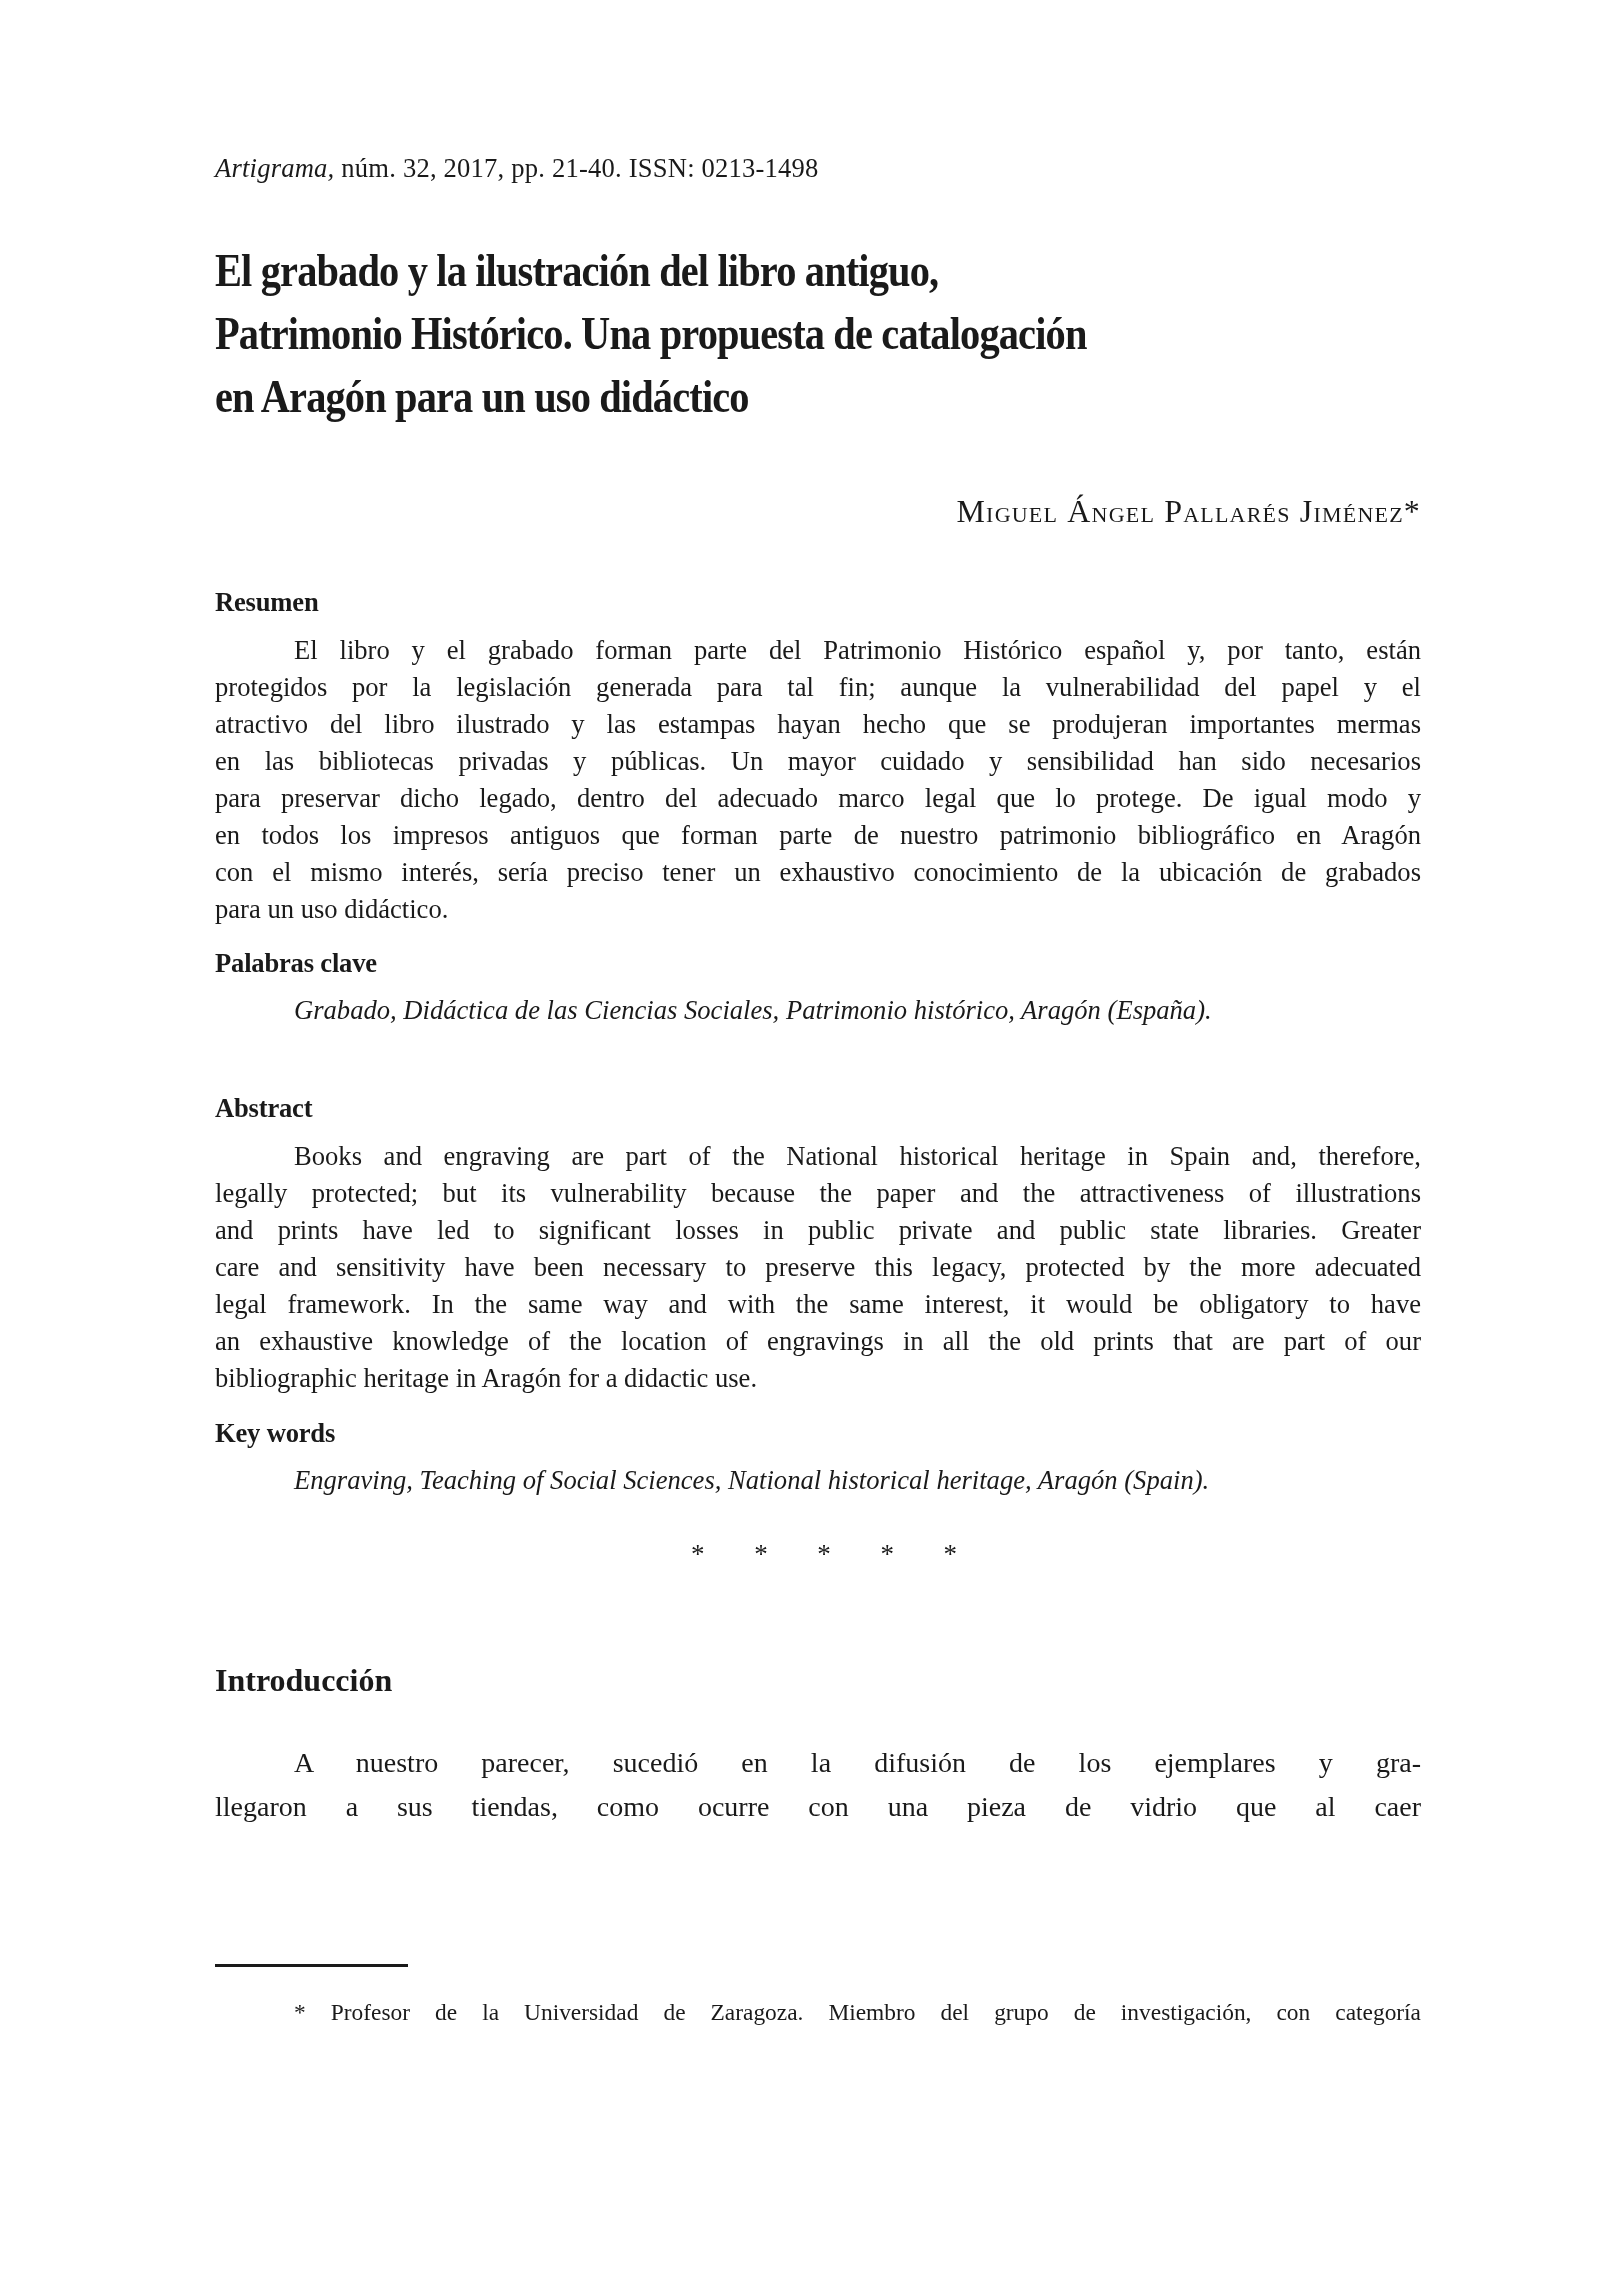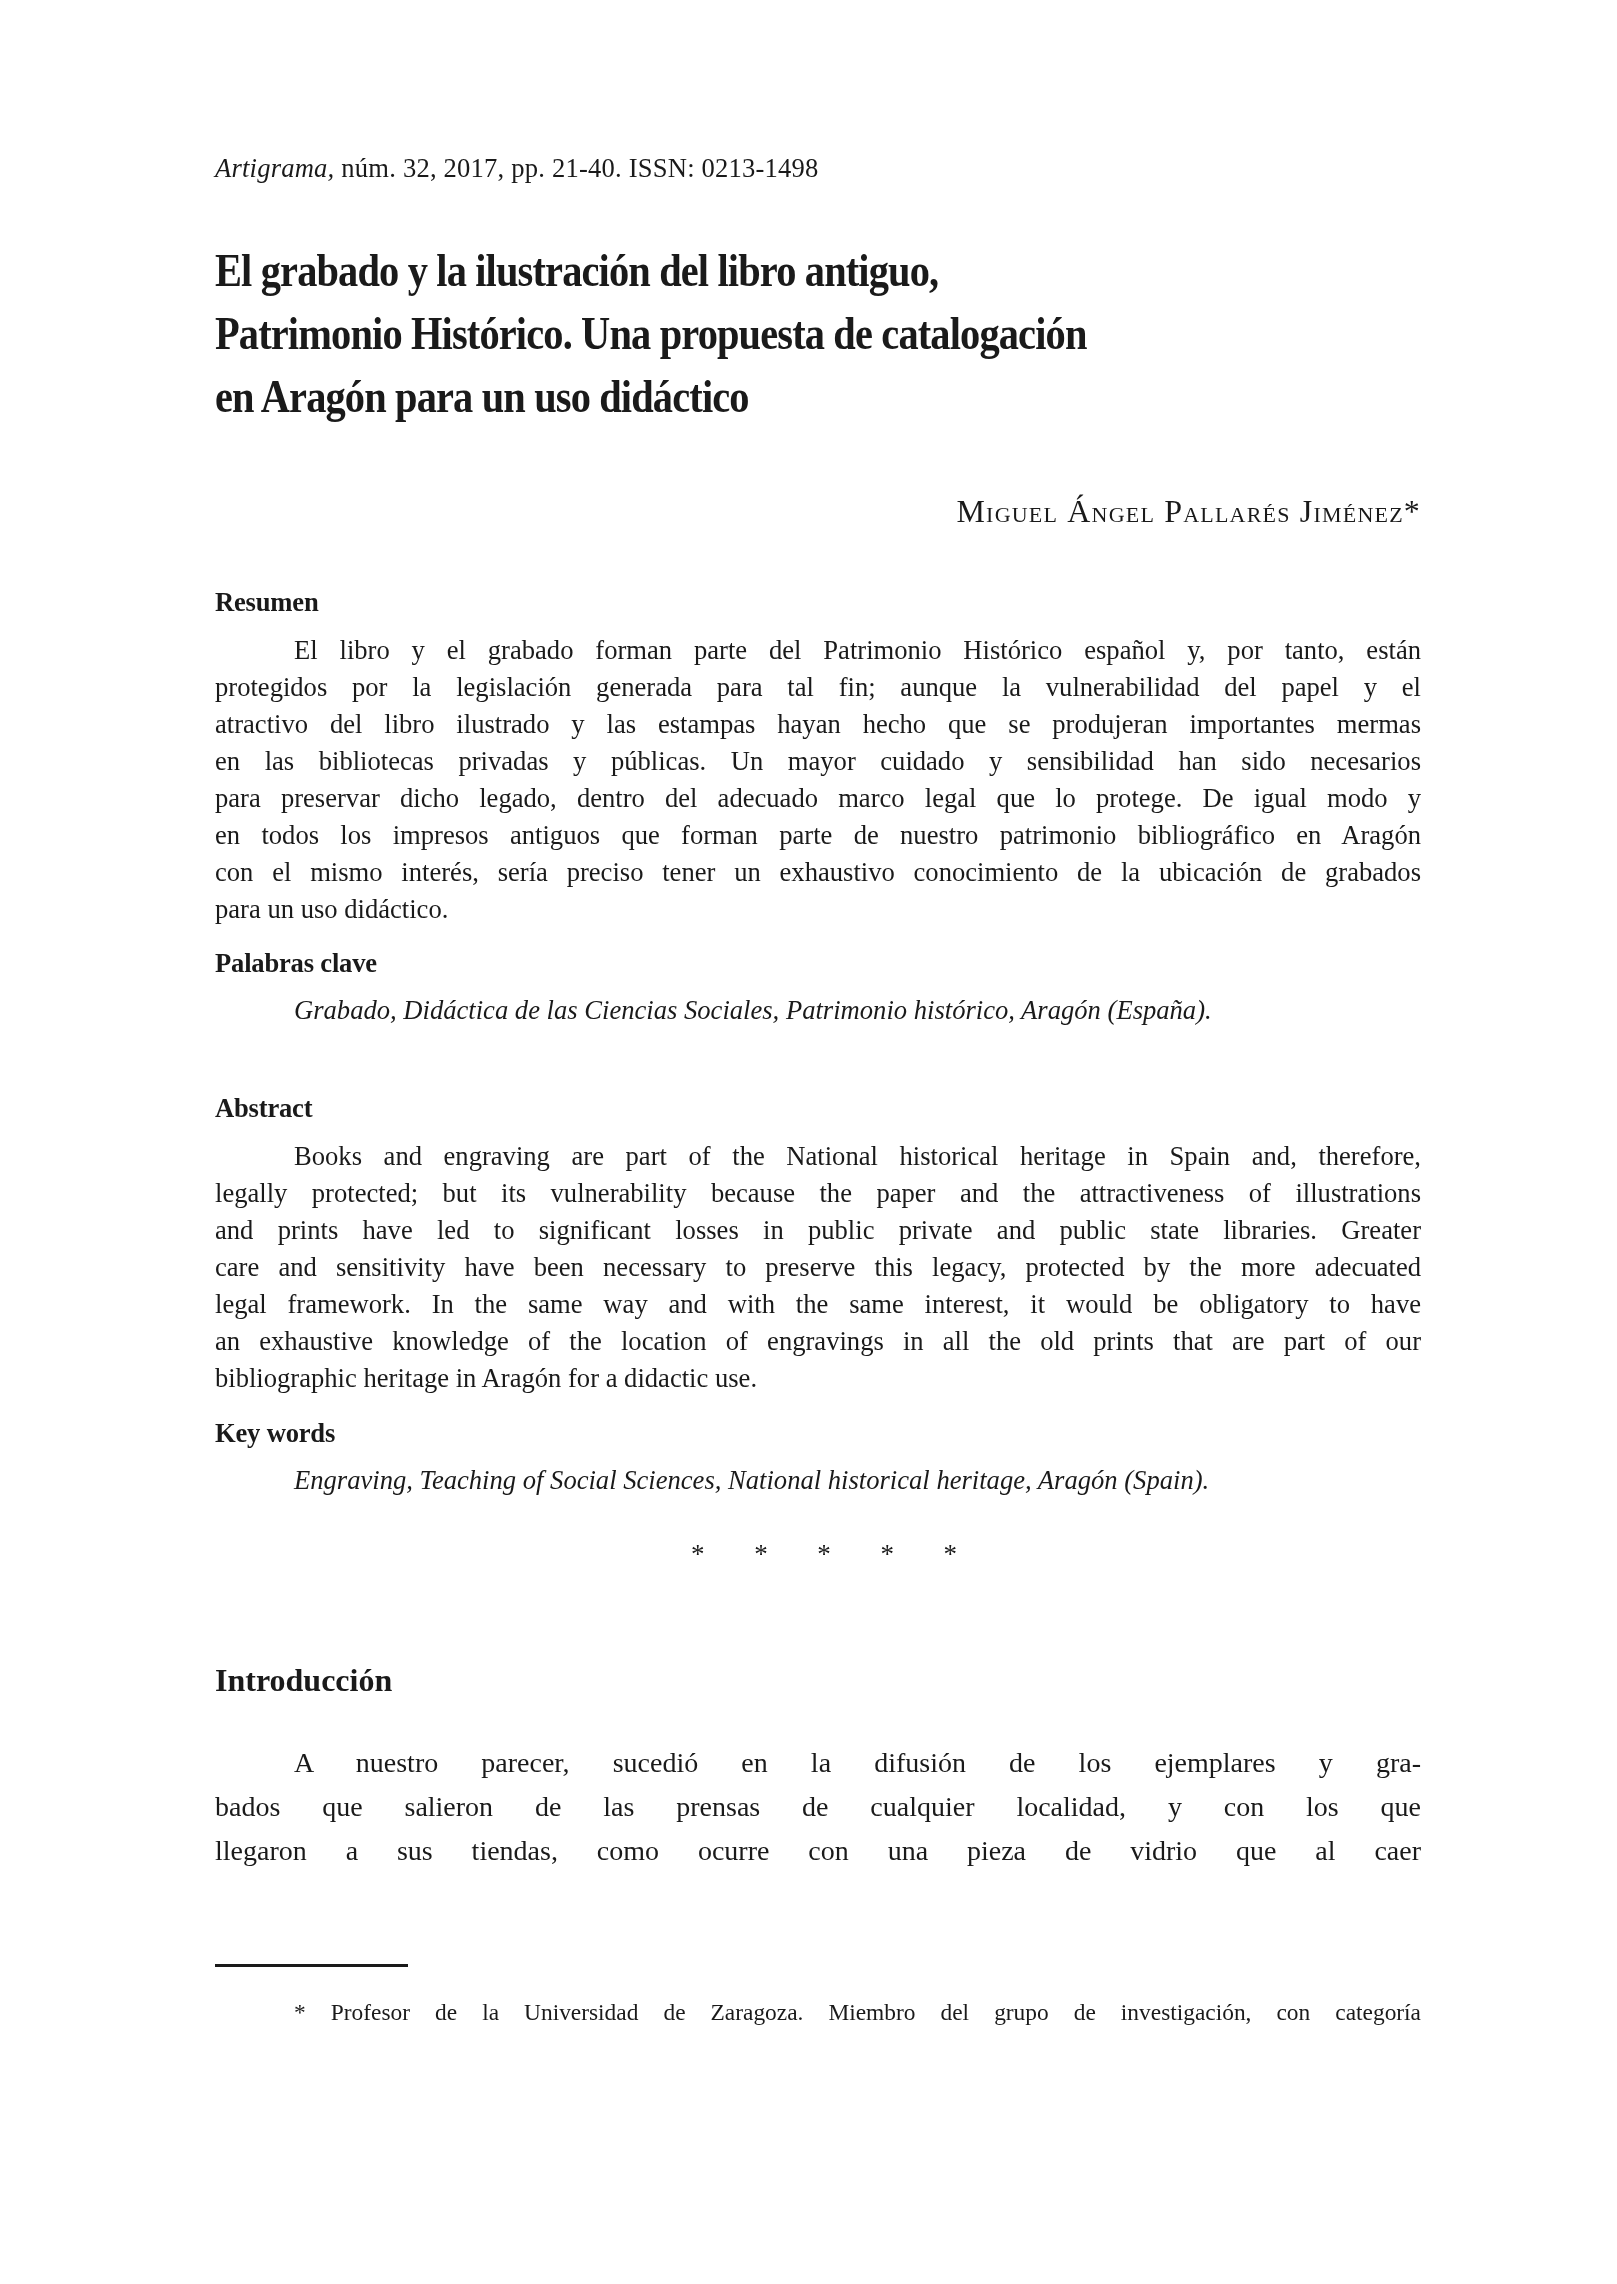--- a/index.html
+++ b/index.html
@@ -192,21 +192,20 @@
     <span>*</span>
     <span>*</span>
     <span>*</span>
     <span>*</span>
   </div>
 
   <h2 class="intro-heading" style="margin:0;">Introducción</h2>
 
   <div class="body-text">
     <span class="line indent">A nuestro parecer, sucedió en la difusión de los ejemplares y gra-</span>
-    <span class="line">bados que salieron de las prensas de cualquier localidad, y con los que</span>
     <span class="line">llegaron a sus tiendas, como ocurre con una pieza de vidrio que al caer</span>
   </div>
 
   <div class="footnote-rule"></div>
 
   <div class="footnote">
     <span class="line indent">* Profesor de la Universidad de Zaragoza. Miembro del grupo de investigación, con categoría</span>
   </div>
 
 </div>

